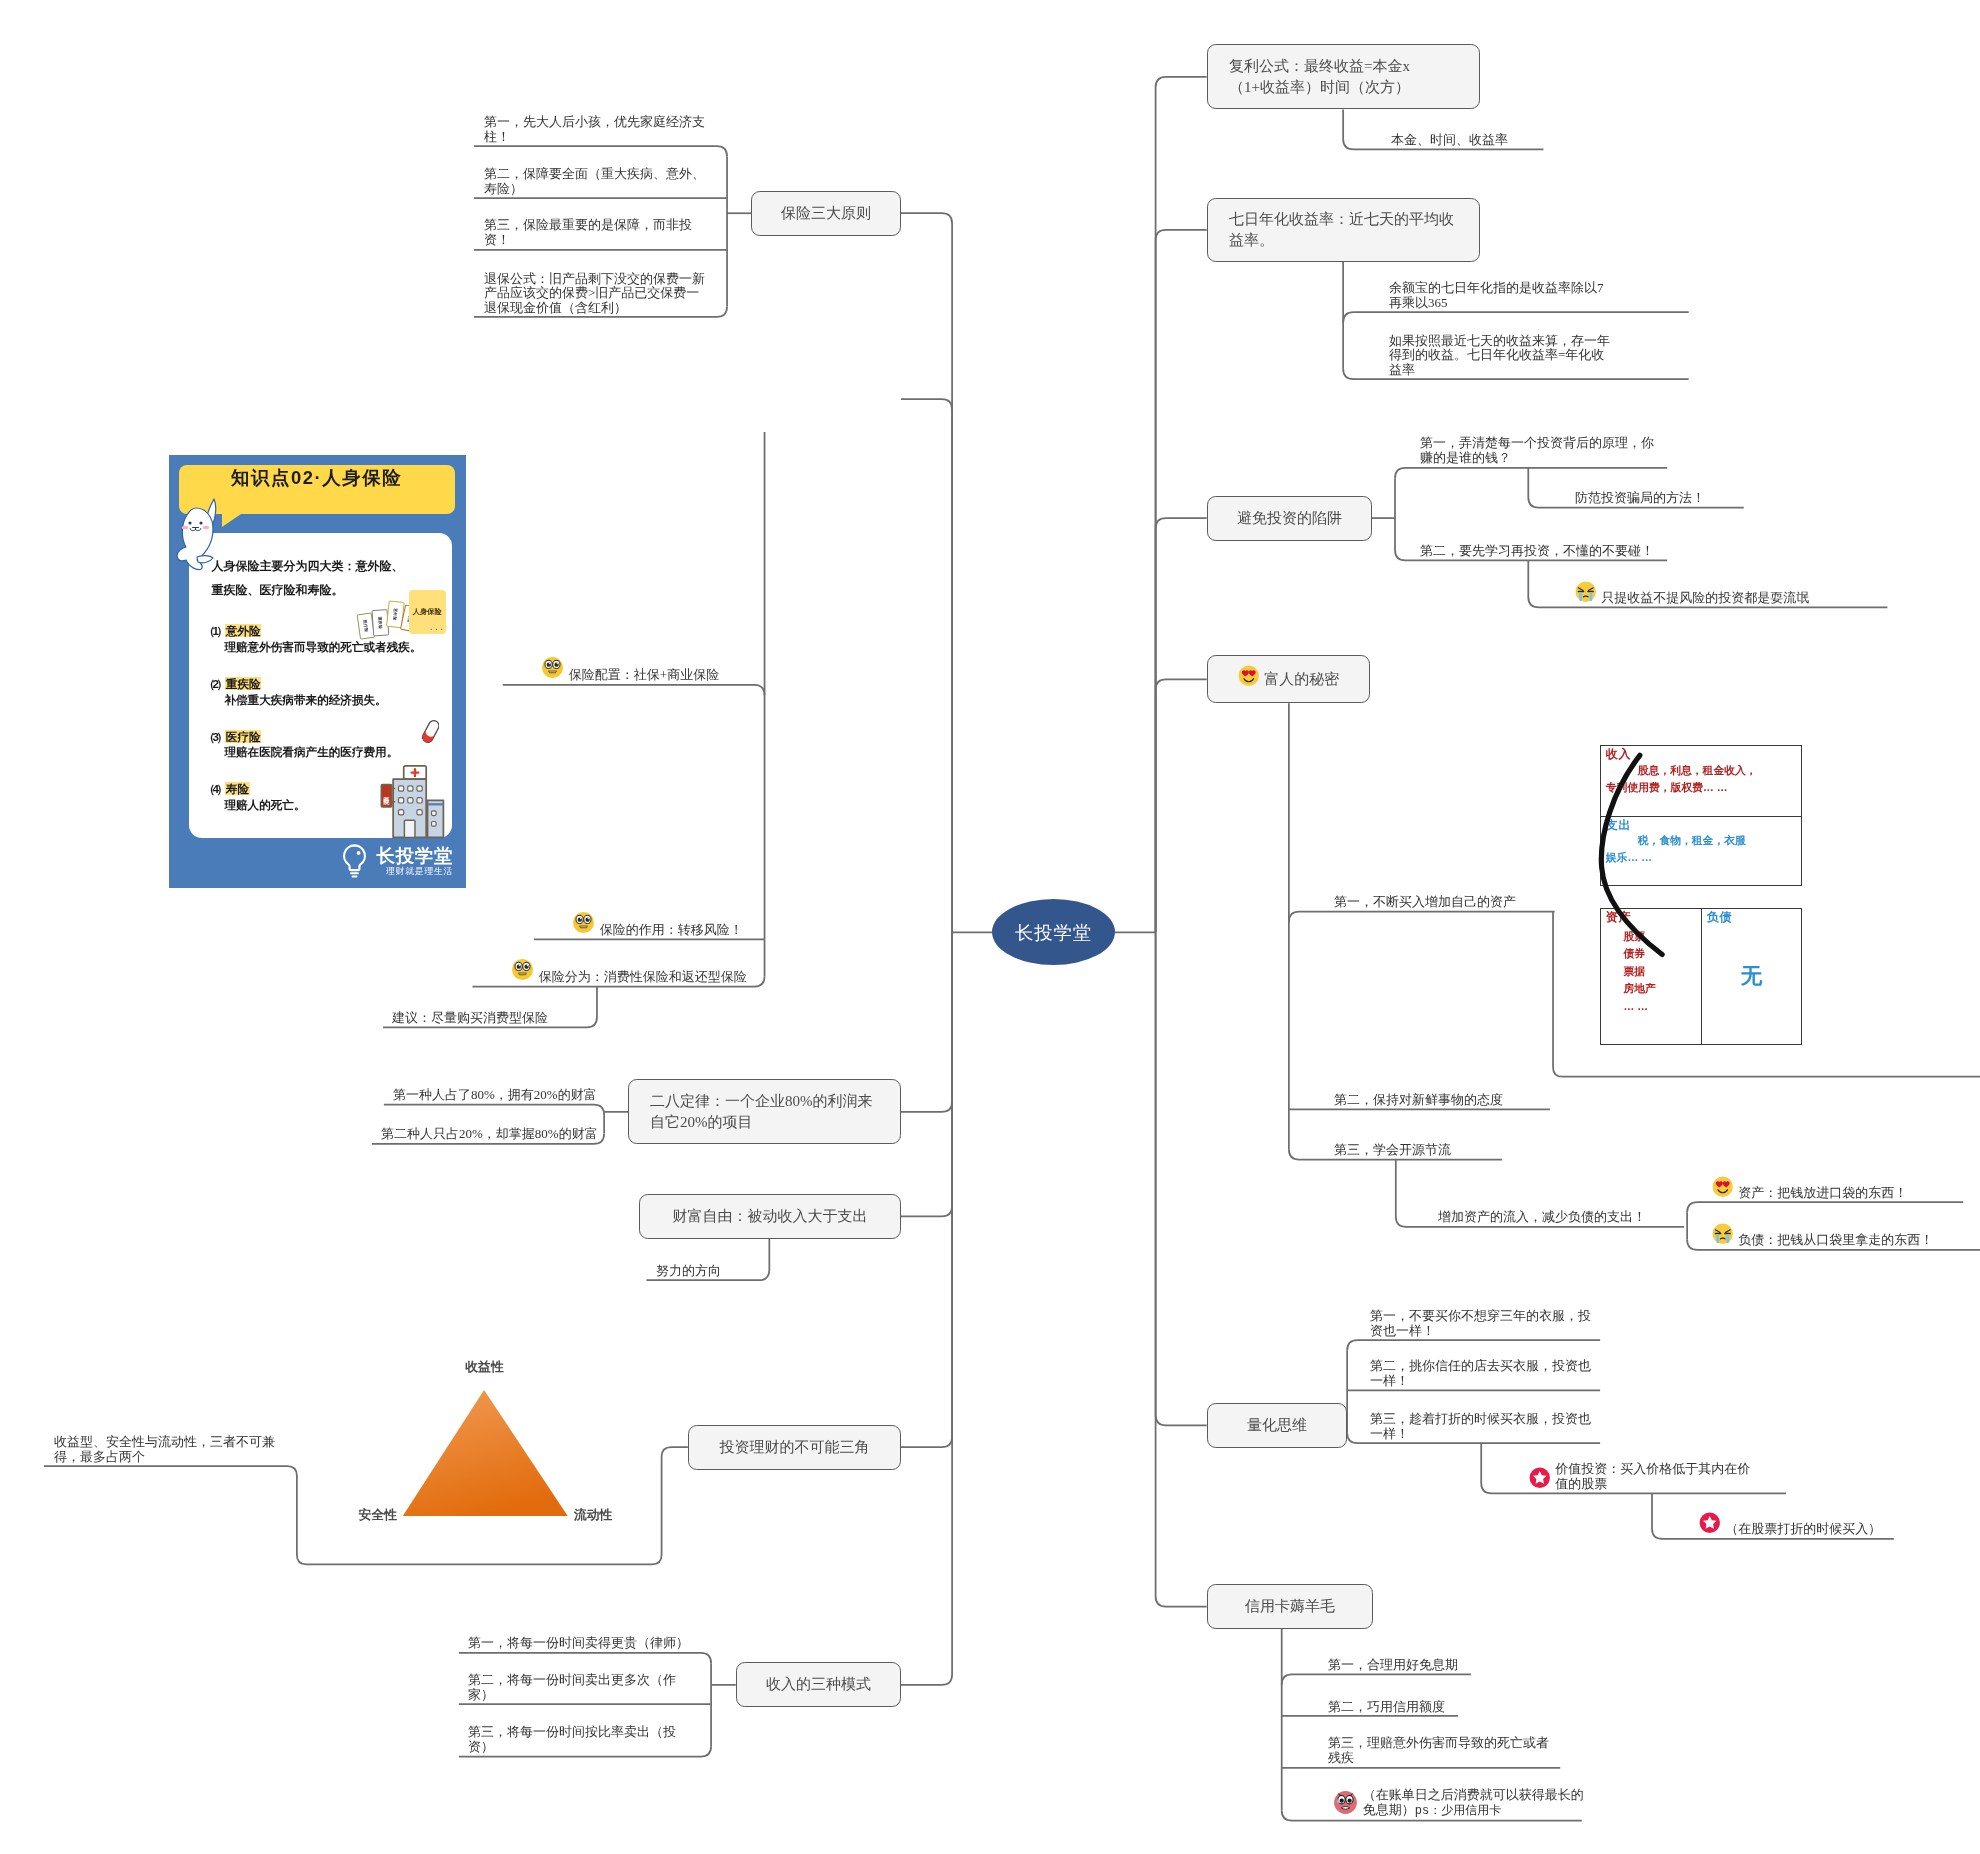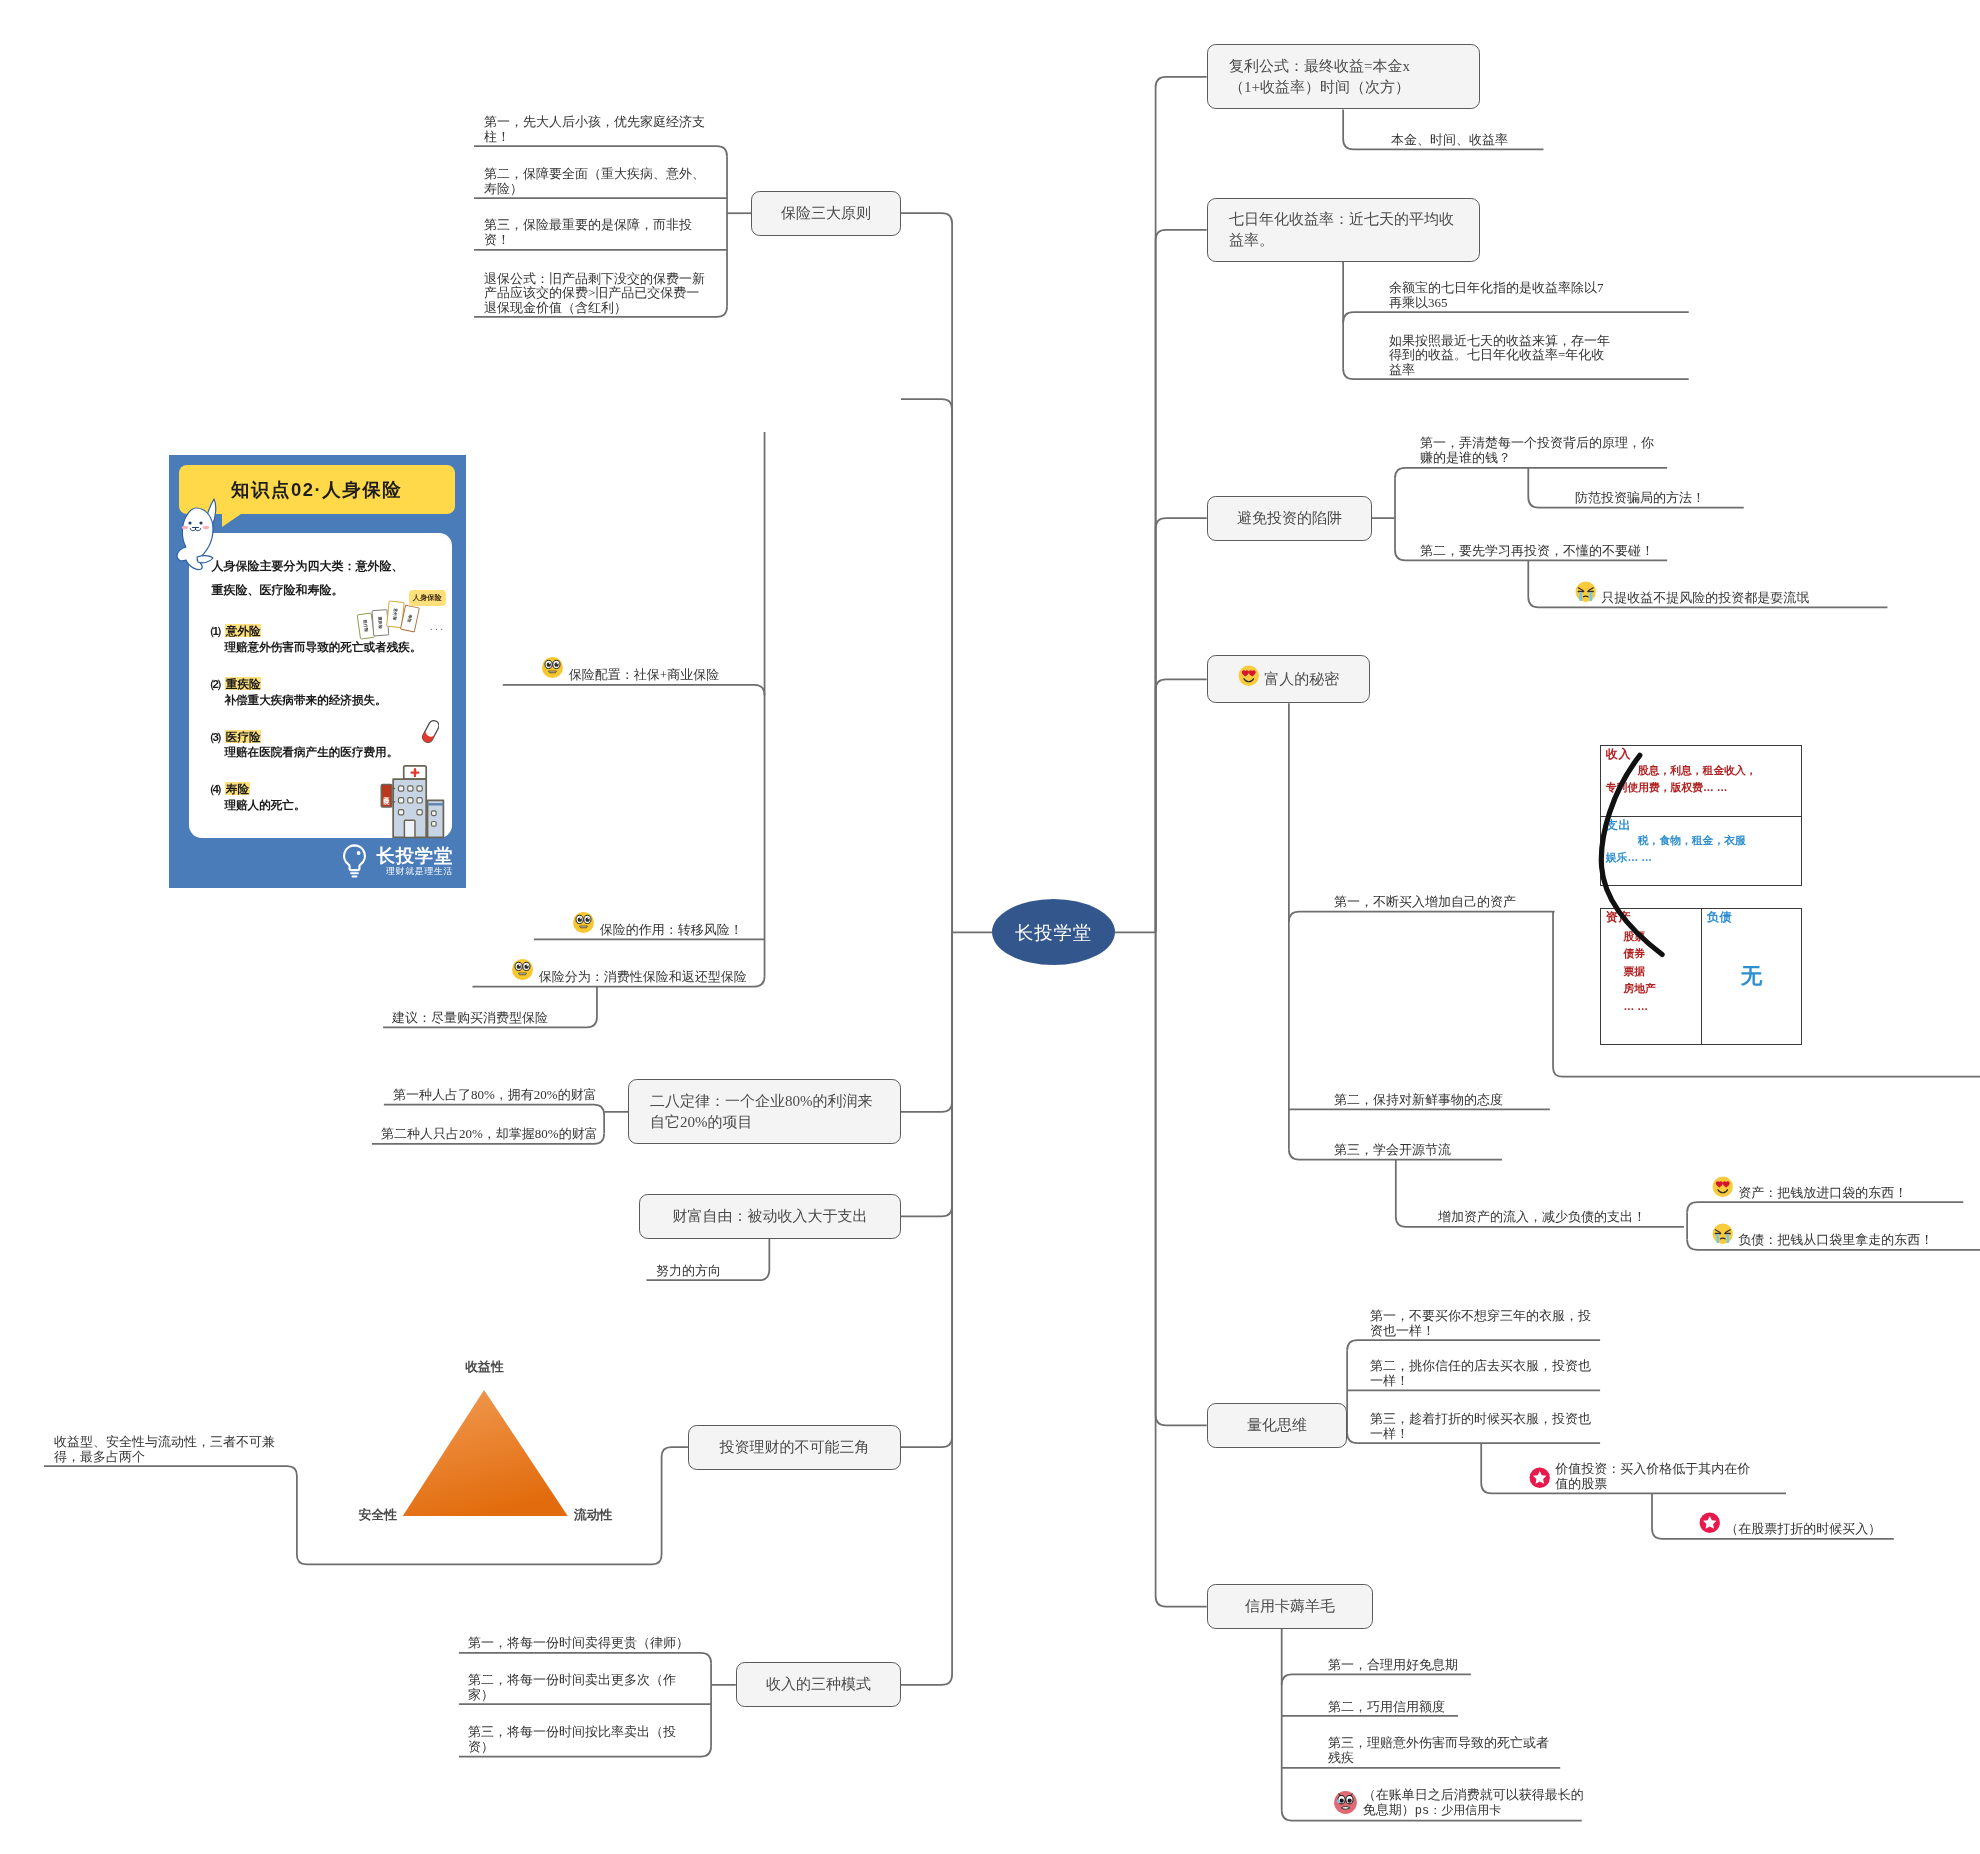--- a/index.html
+++ b/index.html
@@ -38,32 +38,32 @@
   .income .fin-h,.income .fin-b,.assets .fin-h,.fin-list{color:#b32222;}
   .fin-h{letter-spacing:0.8px;}
   .expense .fin-h,.expense .fin-b,.liab .fin-h,.fin-none{color:#2e8fd0;}
   .expense .fin-b{width:auto;}
   .fin-list{font-size:10.8px;font-weight:700;line-height:17.6px;padding-left:17.6px;margin-top:3.2px;}
   .fin-none{font-size:21.5px;font-weight:700;text-align:center;margin-top:37px;}
   
   .card{position:absolute;background:#4a7cba;box-sizing:border-box;
         font-family:"Liberation Sans",sans-serif;}
   .cd-title{position:absolute;left:9.6px;top:10.4px;width:276px;height:49px;background:#ffd94a;
-            border-radius:8px;display:flex;align-items:center;justify-content:center;
+            border-radius:8px;display:flex;justify-content:center;
             font-size:18.4px;font-weight:700;color:#1e1e1e;letter-spacing:1.6px;}
   .cd-tail{position:absolute;left:53px;top:59px;width:0;height:0;
            border-left:19px solid #ffd94a;border-bottom:13.6px solid transparent;}
   .cd-seal{position:absolute;left:6.4px;top:41px;width:53px;height:75px;z-index:4;}
   .cd-body{position:absolute;left:20px;top:78px;width:263px;height:305px;background:#fff;
            border-radius:12.8px;padding:21px 9.6px 6.4px 11.2px;box-sizing:border-box;color:#1b1b1b;}
   .cd-intro{font-size:12px;font-weight:700;line-height:24px;padding-left:11.2px;width:239px;white-space:nowrap;}
   .cd-docs{position:absolute;right:21px;top:62px;width:75px;height:49px;}
   .cd-doclbl{font-size:8.5px;fill:#3a3a3a;font-weight:700;text-anchor:middle;dominant-baseline:central;letter-spacing:0.4px;}
   .cd-badge{position:absolute;right:6.4px;top:57px;background:#ffe07a;border-radius:4px;
-            padding:3px 4px;font-size:7.2px;font-weight:700;color:#3a2a10;}
+            padding:17px 4px;font-size:7.2px;font-weight:700;color:#3a2a10;}
   .cd-dots{position:absolute;right:6.4px;top:88px;font-size:10.4px;color:#666;letter-spacing:2.4px;}
   .cd-item{margin-top:21px;padding-left:3.2px;position:relative;}
   .cd-hd{font-size:11.6px;font-weight:700;line-height:15px;}
   .cd-no{letter-spacing:-2.4px;margin-right:-0.8px;}
   .cd-tag{background:#ffe07a;padding:0 0.8px;}
   .cd-ds{font-size:11.6px;font-weight:700;line-height:16px;padding-left:21px;margin-top:0.8px;}
   .cd-pill{position:absolute;right:12.8px;top:185px;width:17.6px;height:27px;}
   .cd-hosp{position:absolute;right:1.6px;bottom:-1.6px;width:78px;height:78px;}
   .cd-foot{position:absolute;right:12.8px;bottom:8px;display:flex;align-items:center;}
   .cd-logo{width:29px;height:37px;margin-right:7.2px;}

